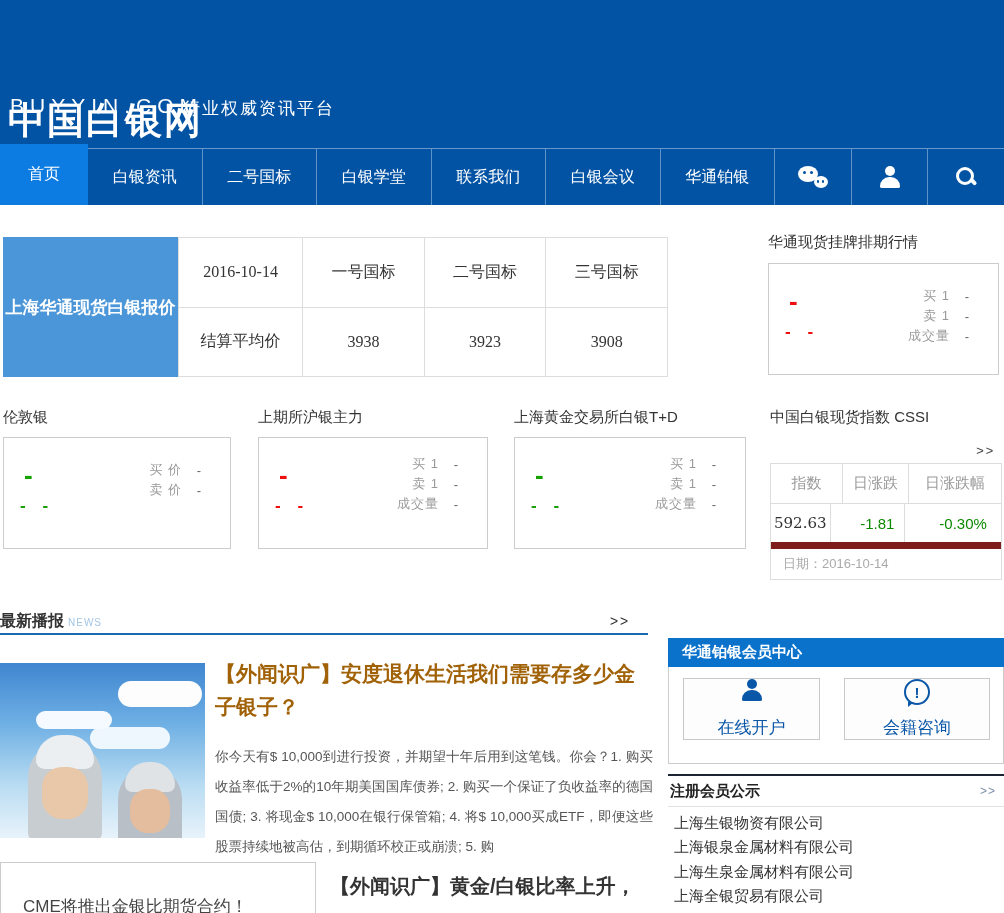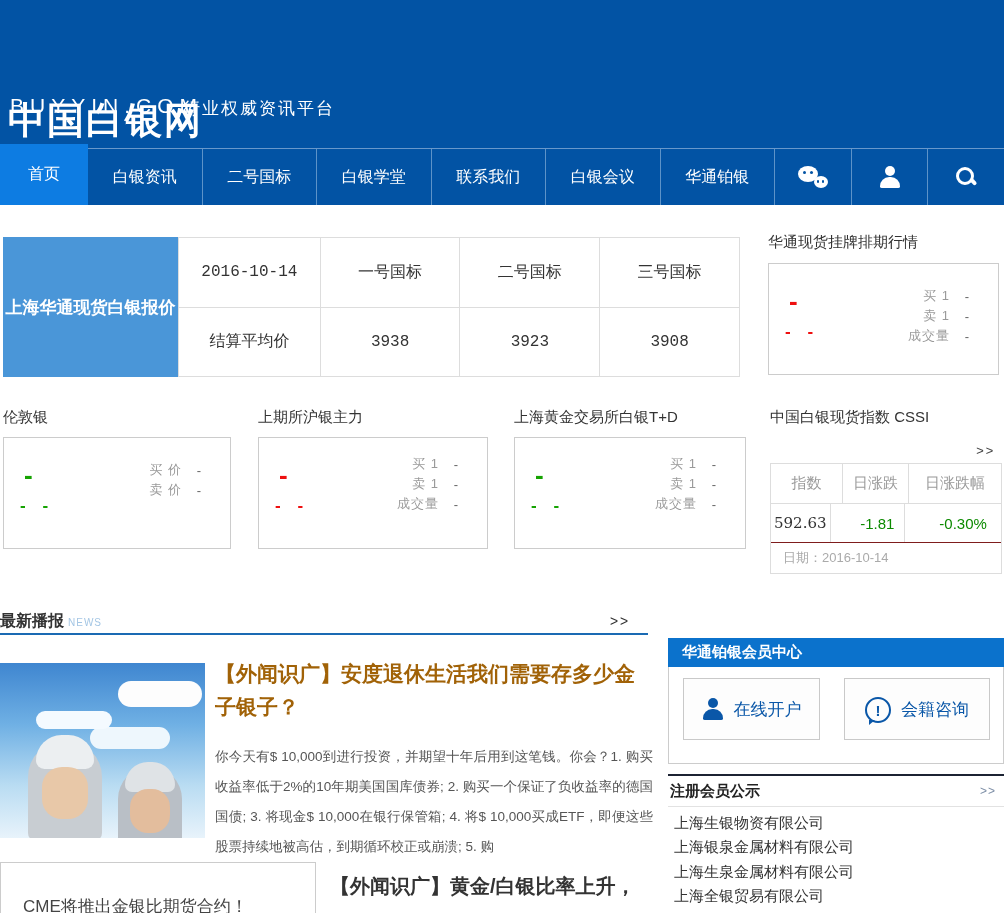--- a/index.html
+++ b/index.html
@@ -35,43 +35,43 @@
   .person { position:relative; width:24px; height:22px; }
   .person::before { content:""; position:absolute; left:7px; top:0; width:10px; height:10px; border-radius:50%; background:#fff; }
   .person::after  { content:""; position:absolute; left:2px; top:11px; width:20px; height:11px; border-radius:10px 10px 2px 2px; background:#fff; }
   .magnifier { position:relative; width:22px; height:22px; }
   .magnifier::before { content:""; position:absolute; left:1px; top:1px; width:12px; height:12px; border:3px solid #fff; border-radius:50%; }
   .magnifier::after  { content:""; position:absolute; left:15px; top:14px; width:7px; height:4px; background:#fff; border-radius:2px; transform:rotate(45deg); }
 
   
   .spot-label { position:absolute; left:3px; top:237px; width:175px; height:140px; background:#4a96d8; color:#fff;
                 font-size:17px; font-weight:bold; display:flex; align-items:center; justify-content:center; text-align:center; }
-  .spot-table { position:absolute; left:178px; top:237px; width:562px; height:140px; border-collapse:collapse;
-                font-family:Liberation Mono, monospace; }
+  .spot-table { position:absolute; left:178px; top:237px; width:490px; height:140px; border-collapse:collapse;
+                font-family:Liberation Serif, serif; }
   .spot-table td { border:1px solid #ddd; text-align:center; font-size:16px; color:#333; height:46px; background:#fff; }
   .spot-table tr.shade td { background:#f7f7f7; }
 
   
   .qtitle { position:absolute; font-size:15px; color:#333; }
   .qbox { position:absolute; border:1px solid #ccc; background:#fff; }
   .qbox .big-dash { position:absolute; left:20px; top:22px; font-size:26px; font-weight:bold; }
   .qbox .small-dash { position:absolute; left:16px; top:58px; font-size:17px; font-weight:bold; letter-spacing:6px; }
   .qbox .rows { position:absolute; right:14px; top:18px; }
   .qbox .rows .qrow { display:flex; justify-content:flex-end; align-items:center; height:20px; }
   .qbox .rows .qlabel { color:#9a9a9a; font-size:13px; letter-spacing:1px; }
   .qbox .rows .qvalue { color:#666; font-size:13px; width:34px; text-align:center; }
   .red { color:#ee1010; }
   .green { color:#16a302; }
 
   
   .cssi-more { position:absolute; left:976px; top:443px; font-size:13px; color:#444; font-style:italic; letter-spacing:2px; cursor:pointer; }
   .cssi-table { position:absolute; left:770px; top:463px; width:232px; border:1px solid #ddd; background:#fff; }
   .cssi-head { display:flex; border-bottom:1px solid #ddd; }
   .cssi-head .c { height:39px; display:flex; align-items:center; justify-content:center; color:#9a9a9a; font-size:15px; border-right:1px solid #ddd; }
-  .cssi-vals { display:flex; border-bottom:1px solid #7f1d1d;gap:20px; }
+  .cssi-vals { display:flex; border-bottom:7px solid #7f1d1d;gap:20px; }
   .cssi-vals .c { height:38px; display:flex; align-items:center; justify-content:center; font-size:15px; border-right:1px solid #ddd; }
   .cssi-table .c:nth-child(1) { width:72px; }
   .cssi-table .c:nth-child(2) { width:66px; }
   .cssi-table .c:nth-child(3) { width:92px; border-right:none; }
   .cssi-index { color:#333; font-family:"DejaVu Serif","Liberation Serif",serif; }
   .cssi-green { color:#0c8a00; font-size:16px; }
   .cssi-date { height:30px; display:flex; align-items:center; padding-left:12px; color:#aaa; font-size:13px; }
 
   
   .news-head { position:absolute; left:0; top:611px; width:648px; height:22px; }
@@ -98,21 +98,21 @@
 
   .bottom-box { position:absolute; left:0; top:862px; width:316px; height:60px; border:1px solid #ccc; background:#fff; }
   .bottom-box-title { position:absolute; left:22px; top:32px; font-size:17px; color:#444; cursor:pointer; white-space:nowrap; }
   .bottom-title2 { position:absolute; left:330px; top:873px; width:330px; font-size:20px; font-weight:bold; color:#333; cursor:pointer; }
 
   
   .member-header { position:absolute; left:668px; top:638px; width:336px; height:29px; background:#0b72cc; color:#fff;
                    font-size:15px; font-weight:bold; display:flex; align-items:center; padding-left:14px; }
   .member-body { position:absolute; left:668px; top:667px; width:336px; height:97px; border:1px solid #ccc; border-top:none; background:#fff; }
   .member-btn { position:absolute; top:11px; height:62px; border:1px solid #c9c9c9; background:#fdfdfd; display:flex;
-                align-items:center; justify-content:center; gap:10px; color:#0a57a8; font-size:17px; cursor:pointer; }
+                align-items:center; justify-content:space-between; gap:10px; color:#0a57a8; font-size:17px; cursor:pointer;flex-direction:column; }
   .member-btn.b1 { left:14px; width:137px; }
   .member-btn.b2 { left:175px; width:146px; }
   .bluePerson { position:relative; width:22px; height:22px; }
   .bluePerson::before { content:""; position:absolute; left:6px; top:0; width:10px; height:10px; border-radius:50%; background:#0a57a8; }
   .bluePerson::after  { content:""; position:absolute; left:1px; top:11px; width:20px; height:11px; border-radius:10px 10px 2px 2px; background:#0a57a8; }
   .inquiry { position:relative; width:26px; height:24px; }
   .inquiry::before { content:"!"; position:absolute; left:0; top:0; width:22px; height:22px; border:2px solid #0a57a8; border-radius:50%;
                      color:#0a57a8; font-weight:bold; font-size:15px; display:flex; align-items:center; justify-content:center; }
   .inquiry::after { content:""; position:absolute; left:4px; top:23px; width:0; height:0;
                     border-left:6px solid #0a57a8; border-bottom:5px solid transparent; }

